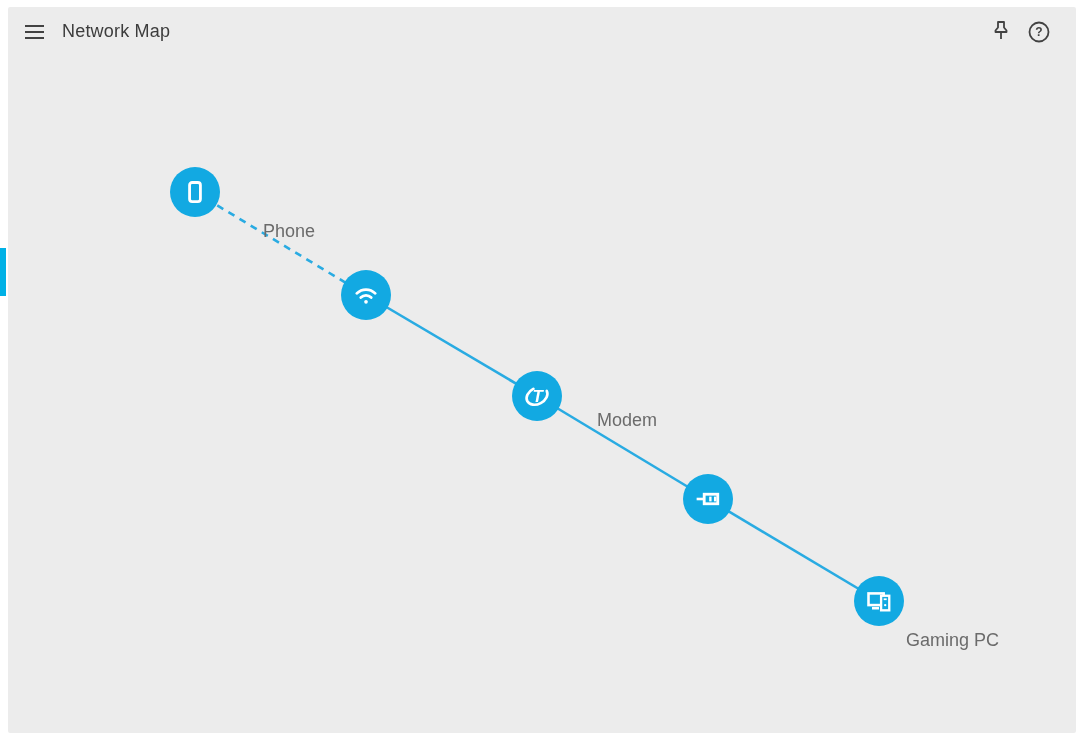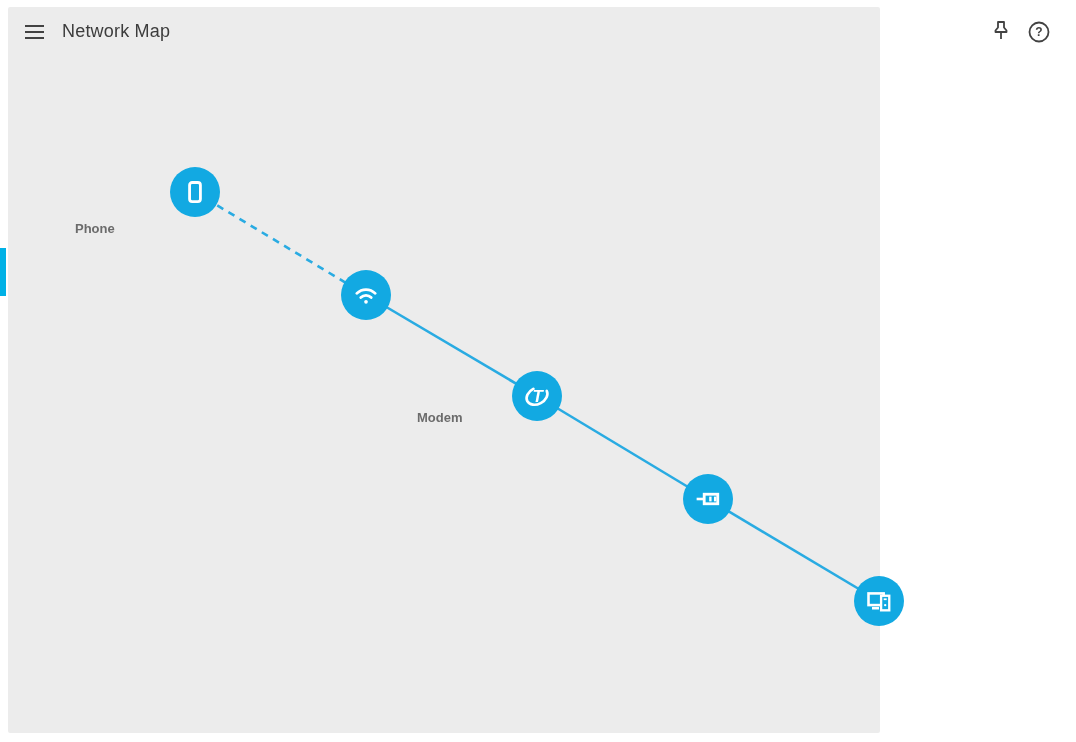--- a/index.html
+++ b/index.html
@@ -8,21 +8,21 @@
     --node-blue:#12a9e2;
     --edge-blue:#29abe2;
     --tab-blue:#00b1e6;
     --title-color:#3c3c3c;
     --label-color:#6b6b6b;
     --icon-color:#424242;
   }
   *{margin:0;padding:0;box-sizing:border-box;}
   html,body{width:1076px;height:742px;background:var(--page-bg);
     font-family:"Liberation Sans", sans-serif; overflow:hidden;}
-  .page{position:relative;width:880px;height:742px;background:var(--page-bg);}
+  .page{position:relative;width:1076px;height:742px;background:var(--page-bg);}
   .panel{position:absolute;left:8px;top:7px;right:0;bottom:9px;
     background:var(--panel-bg);border-radius:2px;}
   .overlay{position:absolute;inset:0;}
 
   
   .menu-btn{position:absolute;left:22px;top:21px;width:24px;height:22px;
     background:transparent;border:none;cursor:pointer;padding:2px;}
   .menu-btn span{display:block;width:19px;height:2.4px;background:var(--icon-color);
     margin:0 auto 3.6px auto;}
   .menu-btn span:last-child{margin-bottom:0;}
@@ -39,22 +39,22 @@
 
   
   .edges{position:absolute;inset:0;width:1076px;height:742px;pointer-events:none;}
   .edges line{stroke:var(--edge-blue);stroke-width:2.6;}
   .edges line.dashed{stroke-dasharray:7 6;}
 
   .node{position:absolute;width:50px;height:50px;border-radius:50%;
     background:var(--node-blue);display:flex;align-items:center;justify-content:center;
     cursor:pointer;}
   .node svg{display:block;}
-  .node-label{position:absolute;width:240px;text-align:left;font-size:13px;
-    color:var(--label-color);pointer-events:none;font-weight:bold;}
+  .node-label{position:absolute;width:240px;text-align:right;font-size:18px;
+    color:var(--label-color);pointer-events:none;}
 </style>
 </head>
 <body>
 
 <div class="page">
   <div class="panel"></div>
 
   <div class="overlay">
 
     <button class="menu-btn" title="Menu">
@@ -122,15 +122,16 @@
 
     <div class="node" style="left: 854px; top: 576px;">
       <svg width="28" height="28" viewBox="0 0 24 24">
         <rect x="3" y="5.5" width="13" height="10" fill="none" stroke="#fff" stroke-width="2.2"></rect>
         <line x1="6" y1="18.2" x2="12" y2="18.2" stroke="#fff" stroke-width="2.2"></line>
         <rect x="13.8" y="7.5" width="7" height="12.5" fill="#12a9e2" stroke="#fff" stroke-width="2"></rect>
         <line x1="16" y1="10.5" x2="18.6" y2="10.5" stroke="#fff" stroke-width="1.5"></line>
         <circle cx="17.3" cy="15.5" r="1" fill="#fff"></circle>
       </svg>
     </div>
+    <div class="node-label" style="left: 759px; top: 630px;">Gaming PC</div>
 
   </div>
 </div>
 
 </body></html>

